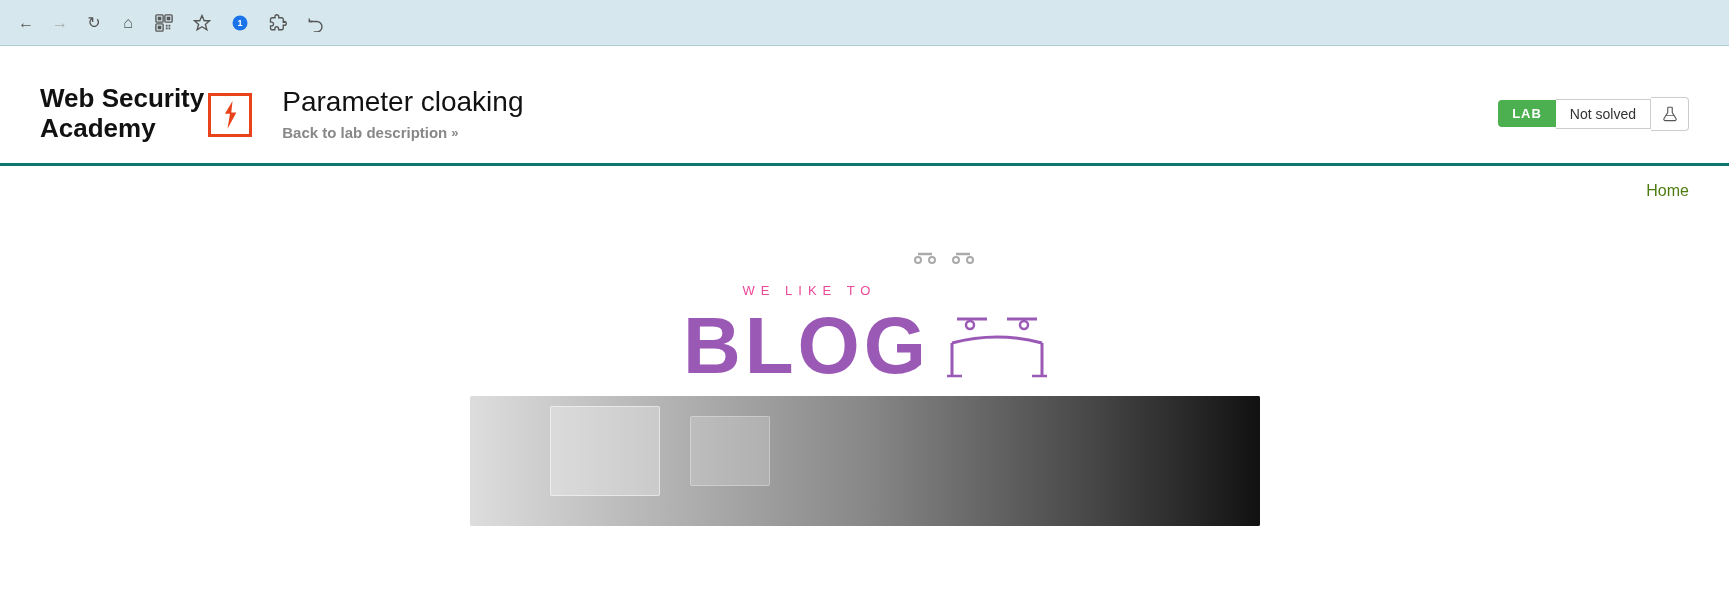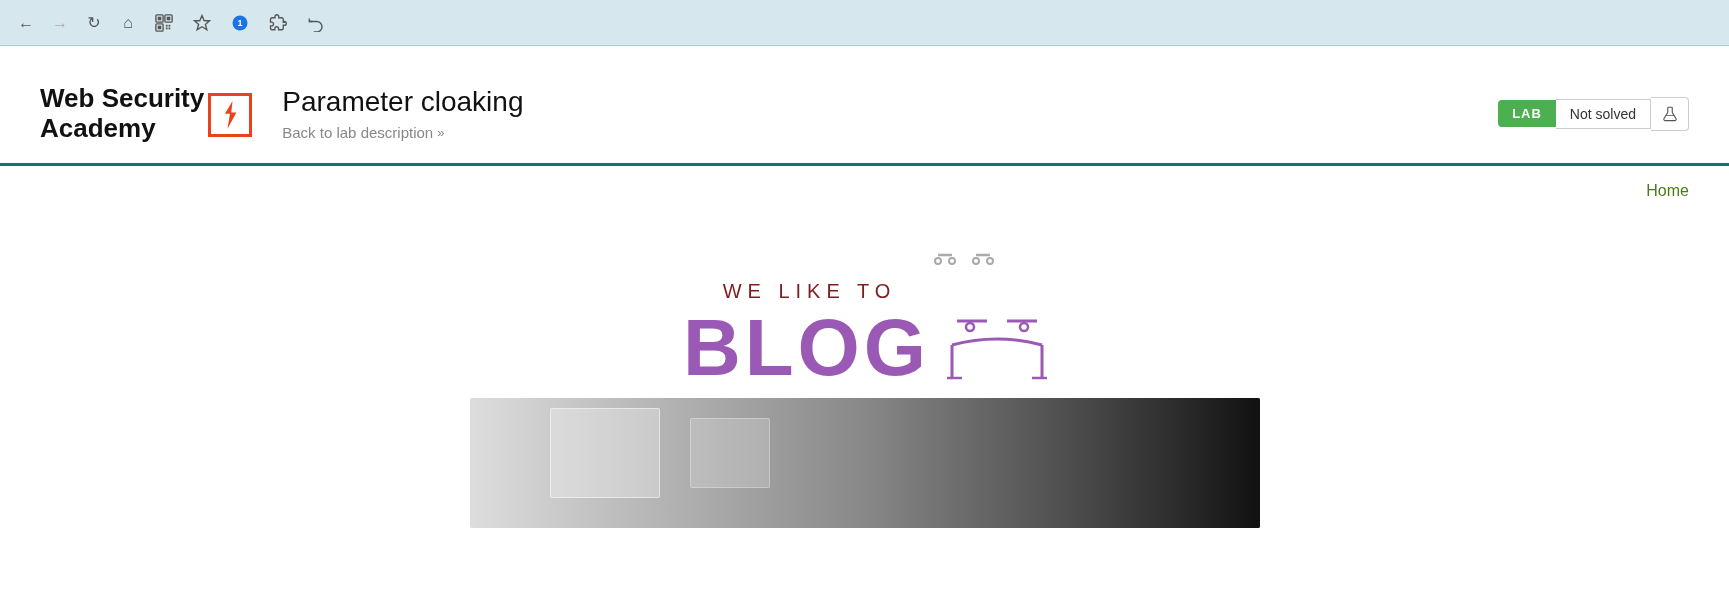--- a/index.html
+++ b/index.html
@@ -127,20 +127,21 @@
       font-weight: normal;
     }
     .back-link {
       font-size: 15px;
       color: #888;
       text-decoration: none;
       display: flex;
       align-items: center;
       gap: 4px;
       cursor: pointer;
+      font-weight: bold;
     }
     .lab-status-area {
       display: flex;
       align-items: center;
       gap: 0;
       padding-left: 12px;
     }
     .lab-badge {
       background: #4caf50;
       color: #fff;
@@ -200,23 +201,23 @@
       align-items: center;
       padding: 30px 0 20px 0;
       position: relative;
     }
     .hero-text-row {
       display: flex;
       align-items: center;
       gap: 20px;
     }
     .we-like-to {
-      font-size: 20px;
+      font-size: 13px;
       letter-spacing: 6px;
-      color: #7f1d1d;
+      color: #ec4899;
       font-weight: normal;
       text-transform: uppercase;
       margin-top: 34px;
     }
     .blog-row {
       display: flex;
       align-items: flex-end;
       gap: 12px;
       margin-left: 6px;
     }

